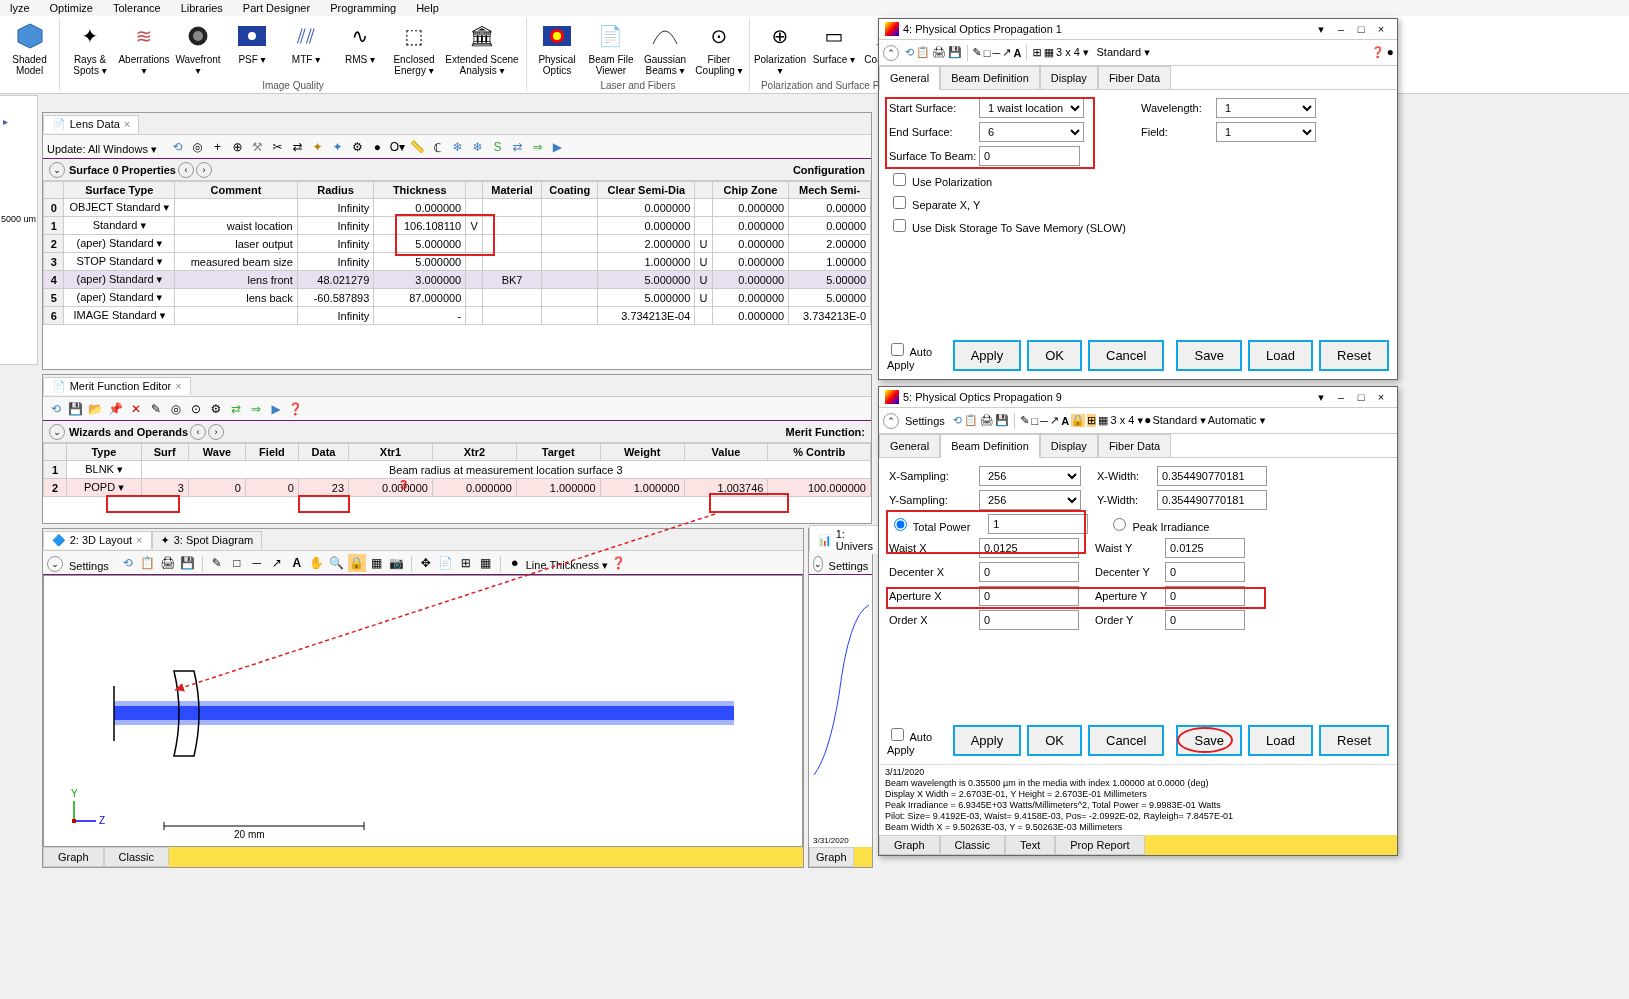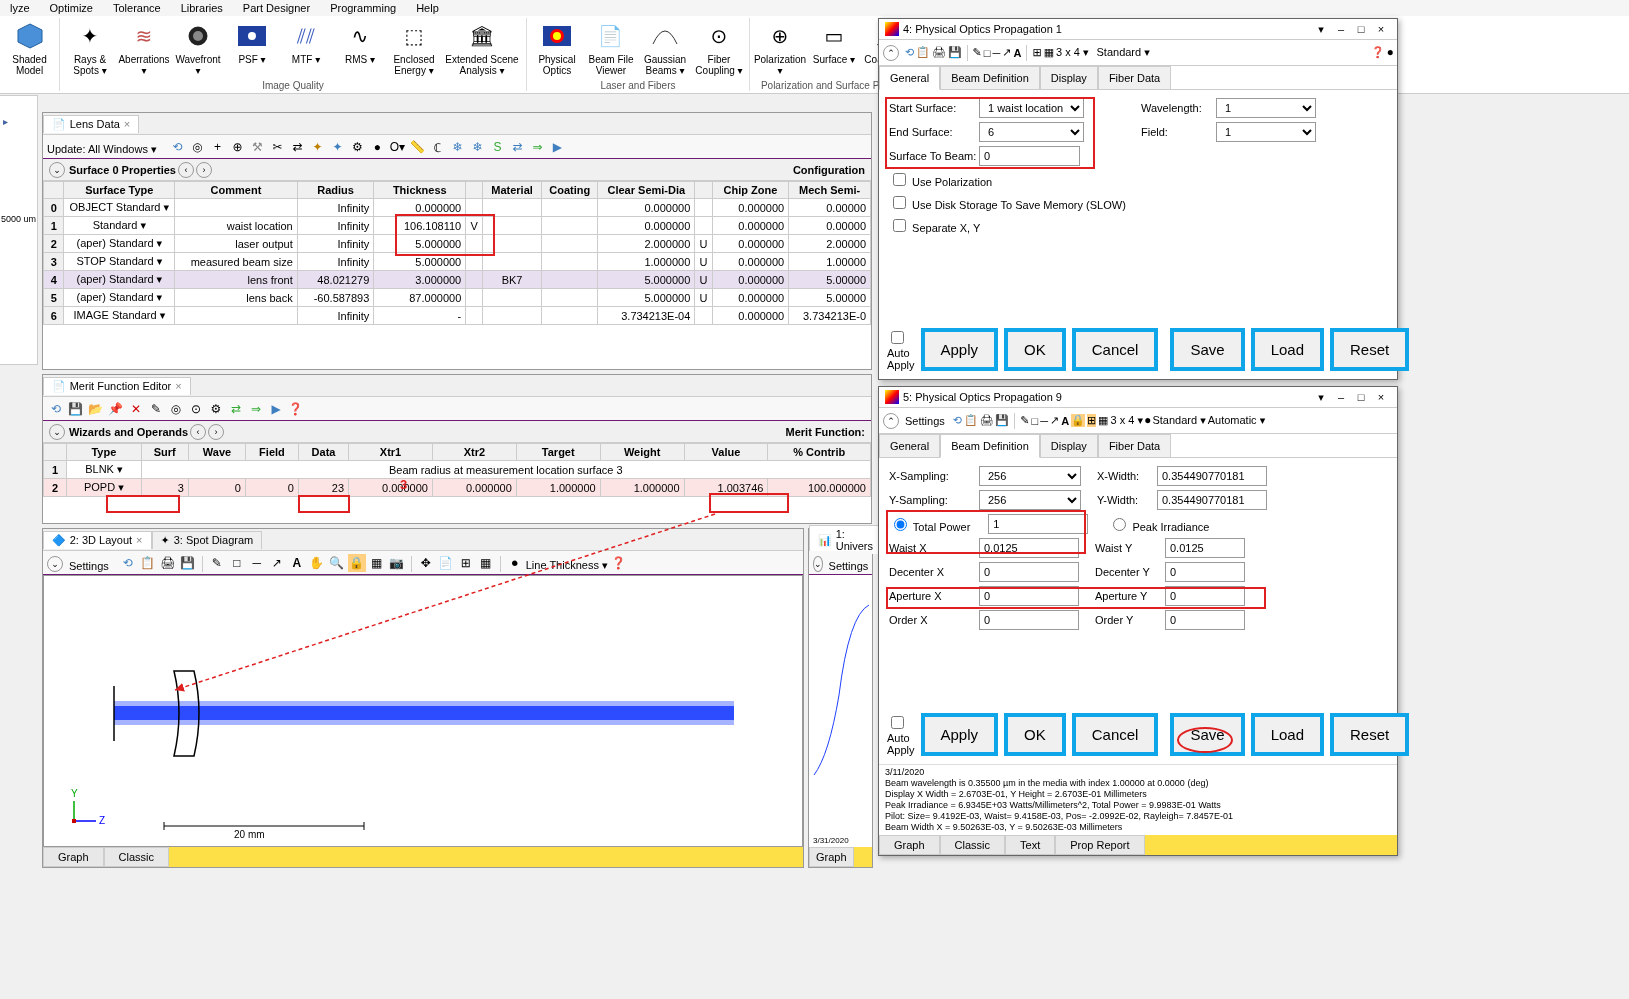--- a/index.html
+++ b/index.html
@@ -52,21 +52,21 @@
 .dialog-title .win-btn { width: 20px; text-align: center; cursor: pointer; }
 .dialog-toolbar { display: flex; align-items: center; padding: 2px 4px; gap: 2px; border-bottom: 1px solid #ccc; height: 26px; }
 .dialog-tabs { display: flex; border-bottom: 1px solid #ccc; }
 .dialog-tab { padding: 5px 10px; border: 1px solid #ccc; border-bottom: none; background: #f0f0f0; font-size: 11px; cursor: pointer; }
 .dialog-tab.active { background: #fff; border-bottom: 1px solid #fff; margin-bottom: -1px; }
 .dialog-body { padding: 8px 10px; flex: 1; }
 .form-row { display: flex; align-items: center; margin-bottom: 4px; }
 .form-label { width: 90px; font-size: 11px; }
 .form-input, .form-select { border: 1px solid #999; padding: 2px 4px; font-size: 11px; background: #fff; height: 20px; }
 .dialog-buttons { display: flex; gap: 6px; padding: 8px; border-top: 0px; }
-.btn { border: 4px solid #0ea5e9; background: #f0f0f0; padding: 4px 16px; font-size: 15px; cursor: pointer; }
+.btn { border: 2px solid #0ea5e9; background: #f0f0f0; padding: 4px 16px; font-size: 13px; cursor: pointer; }
 
 
 .layout-view { position: relative; background: #fff; border: 1px solid #999; flex: 1; }
 
 
 .bottom-tabs { display: flex; background: #fde047; }
 .bottom-tab { padding: 3px 14px; border: 1px solid #ccc; background: #e8e8e8; font-size: 11px; }
 
 
 svg { display: block; }
@@ -604,24 +604,24 @@
         <div class="form-row">
             <span class="form-label" style="width:75px">Field:</span>
             <select class="form-select" style="width:100px"><option>1</option></select>
           </div>
       </div>
     </div>
     <div class="form-row">
         <label><input type="checkbox" style=""> <span>Use Polarization</span></label>
       </div>
     <div class="form-row">
+        <label><input type="checkbox" style=""> <span>Separate X, Y</span></label>
+      </div>
+    <div class="form-row">
         <label><input type="checkbox" style=""> <span>Use Disk Storage To Save Memory (SLOW)</span></label>
-      </div>
-    <div class="form-row">
-        <label><input type="checkbox" style=""> <span>Separate X, Y</span></label>
       </div>
   </div>
   <div class="dialog-buttons">
     <label><input type="checkbox" style=""> <span>Auto Apply</span></label>
     <button class="btn">Apply</button>
     <button class="btn">OK</button>
     <button class="btn">Cancel</button>
     <span style="flex:1"></span>
     <button class="btn">Save</button>
     <button class="btn">Load</button>

